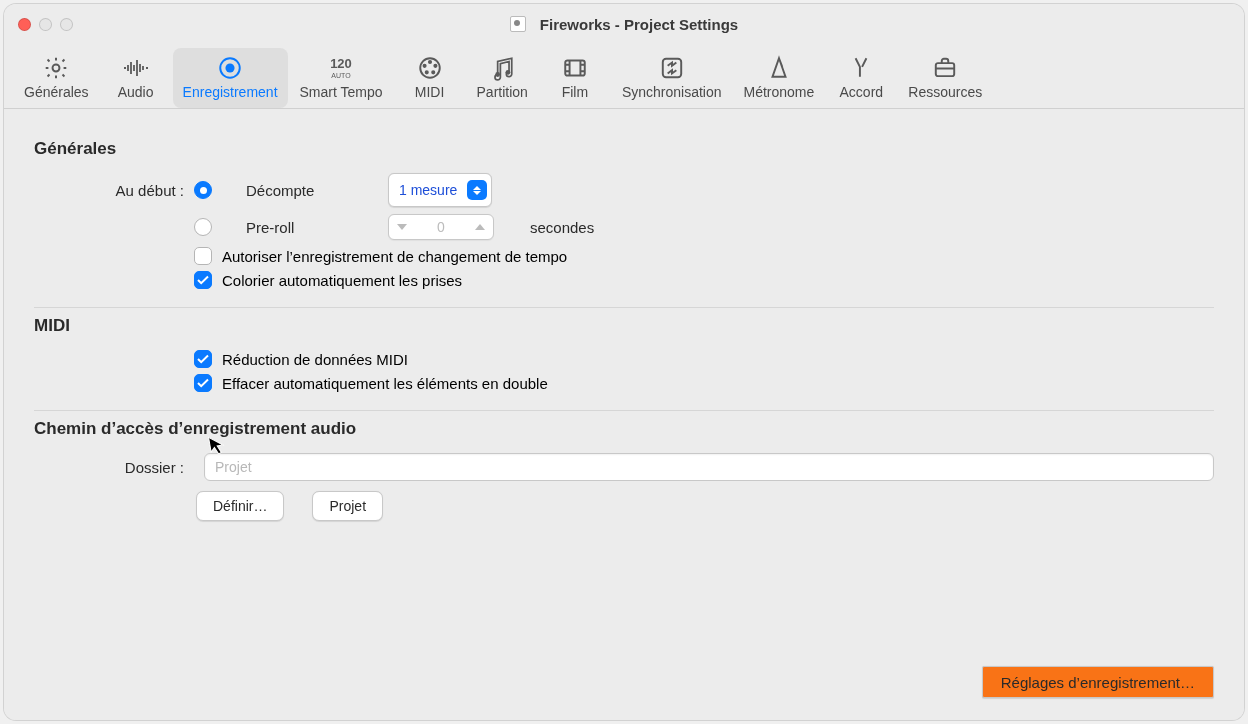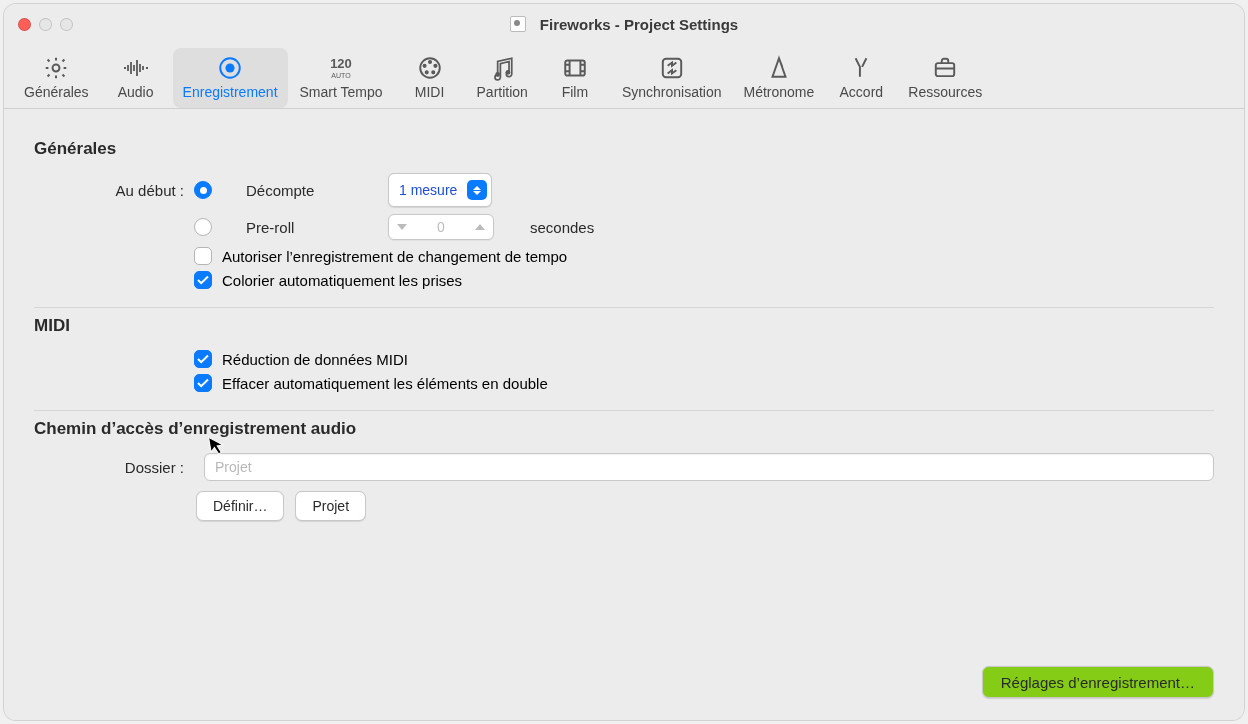--- a/index.html
+++ b/index.html
@@ -272,43 +272,43 @@
     font-size: 14px;
     color: #b8b8b8;
     display: flex;
     align-items: center;
     box-shadow: inset 0 1px 2px rgba(0,0,0,0.06);
   }
   .button-row {
     margin-left: 162px;
     margin-top: 10px;
     display: flex;
-    gap: 11px;
+    gap: 28px;
   }
   .btn-std {
     height: 30px;
     padding: 0 16px;
     background: #fff;
     border: 1px solid #c8c8c8;
     border-radius: 7px;
     font-size: 14px;
     color: #2a2a2a;
     display: inline-flex;
     align-items: center;
     box-shadow: 0 0.5px 1px rgba(0,0,0,0.1);
   }
   .footer-btn {
     position: absolute;
     right: 30px;
     bottom: 22px;
     height: 32px;
     padding: 0 18px;
-    background: #84cc16;
+    background: #f97316;
     border: 1px solid #c8c8c8;
-    border-radius: 7px;
+    border-radius: 2px;
     font-size: 15px;
     color: #2a2a2a;
     display: inline-flex;
     align-items: center;
     box-shadow: 0 0.5px 1px rgba(0,0,0,0.12);
   }
   .cursor {
     position: absolute;
     left: 205px;
     top: 326px;

